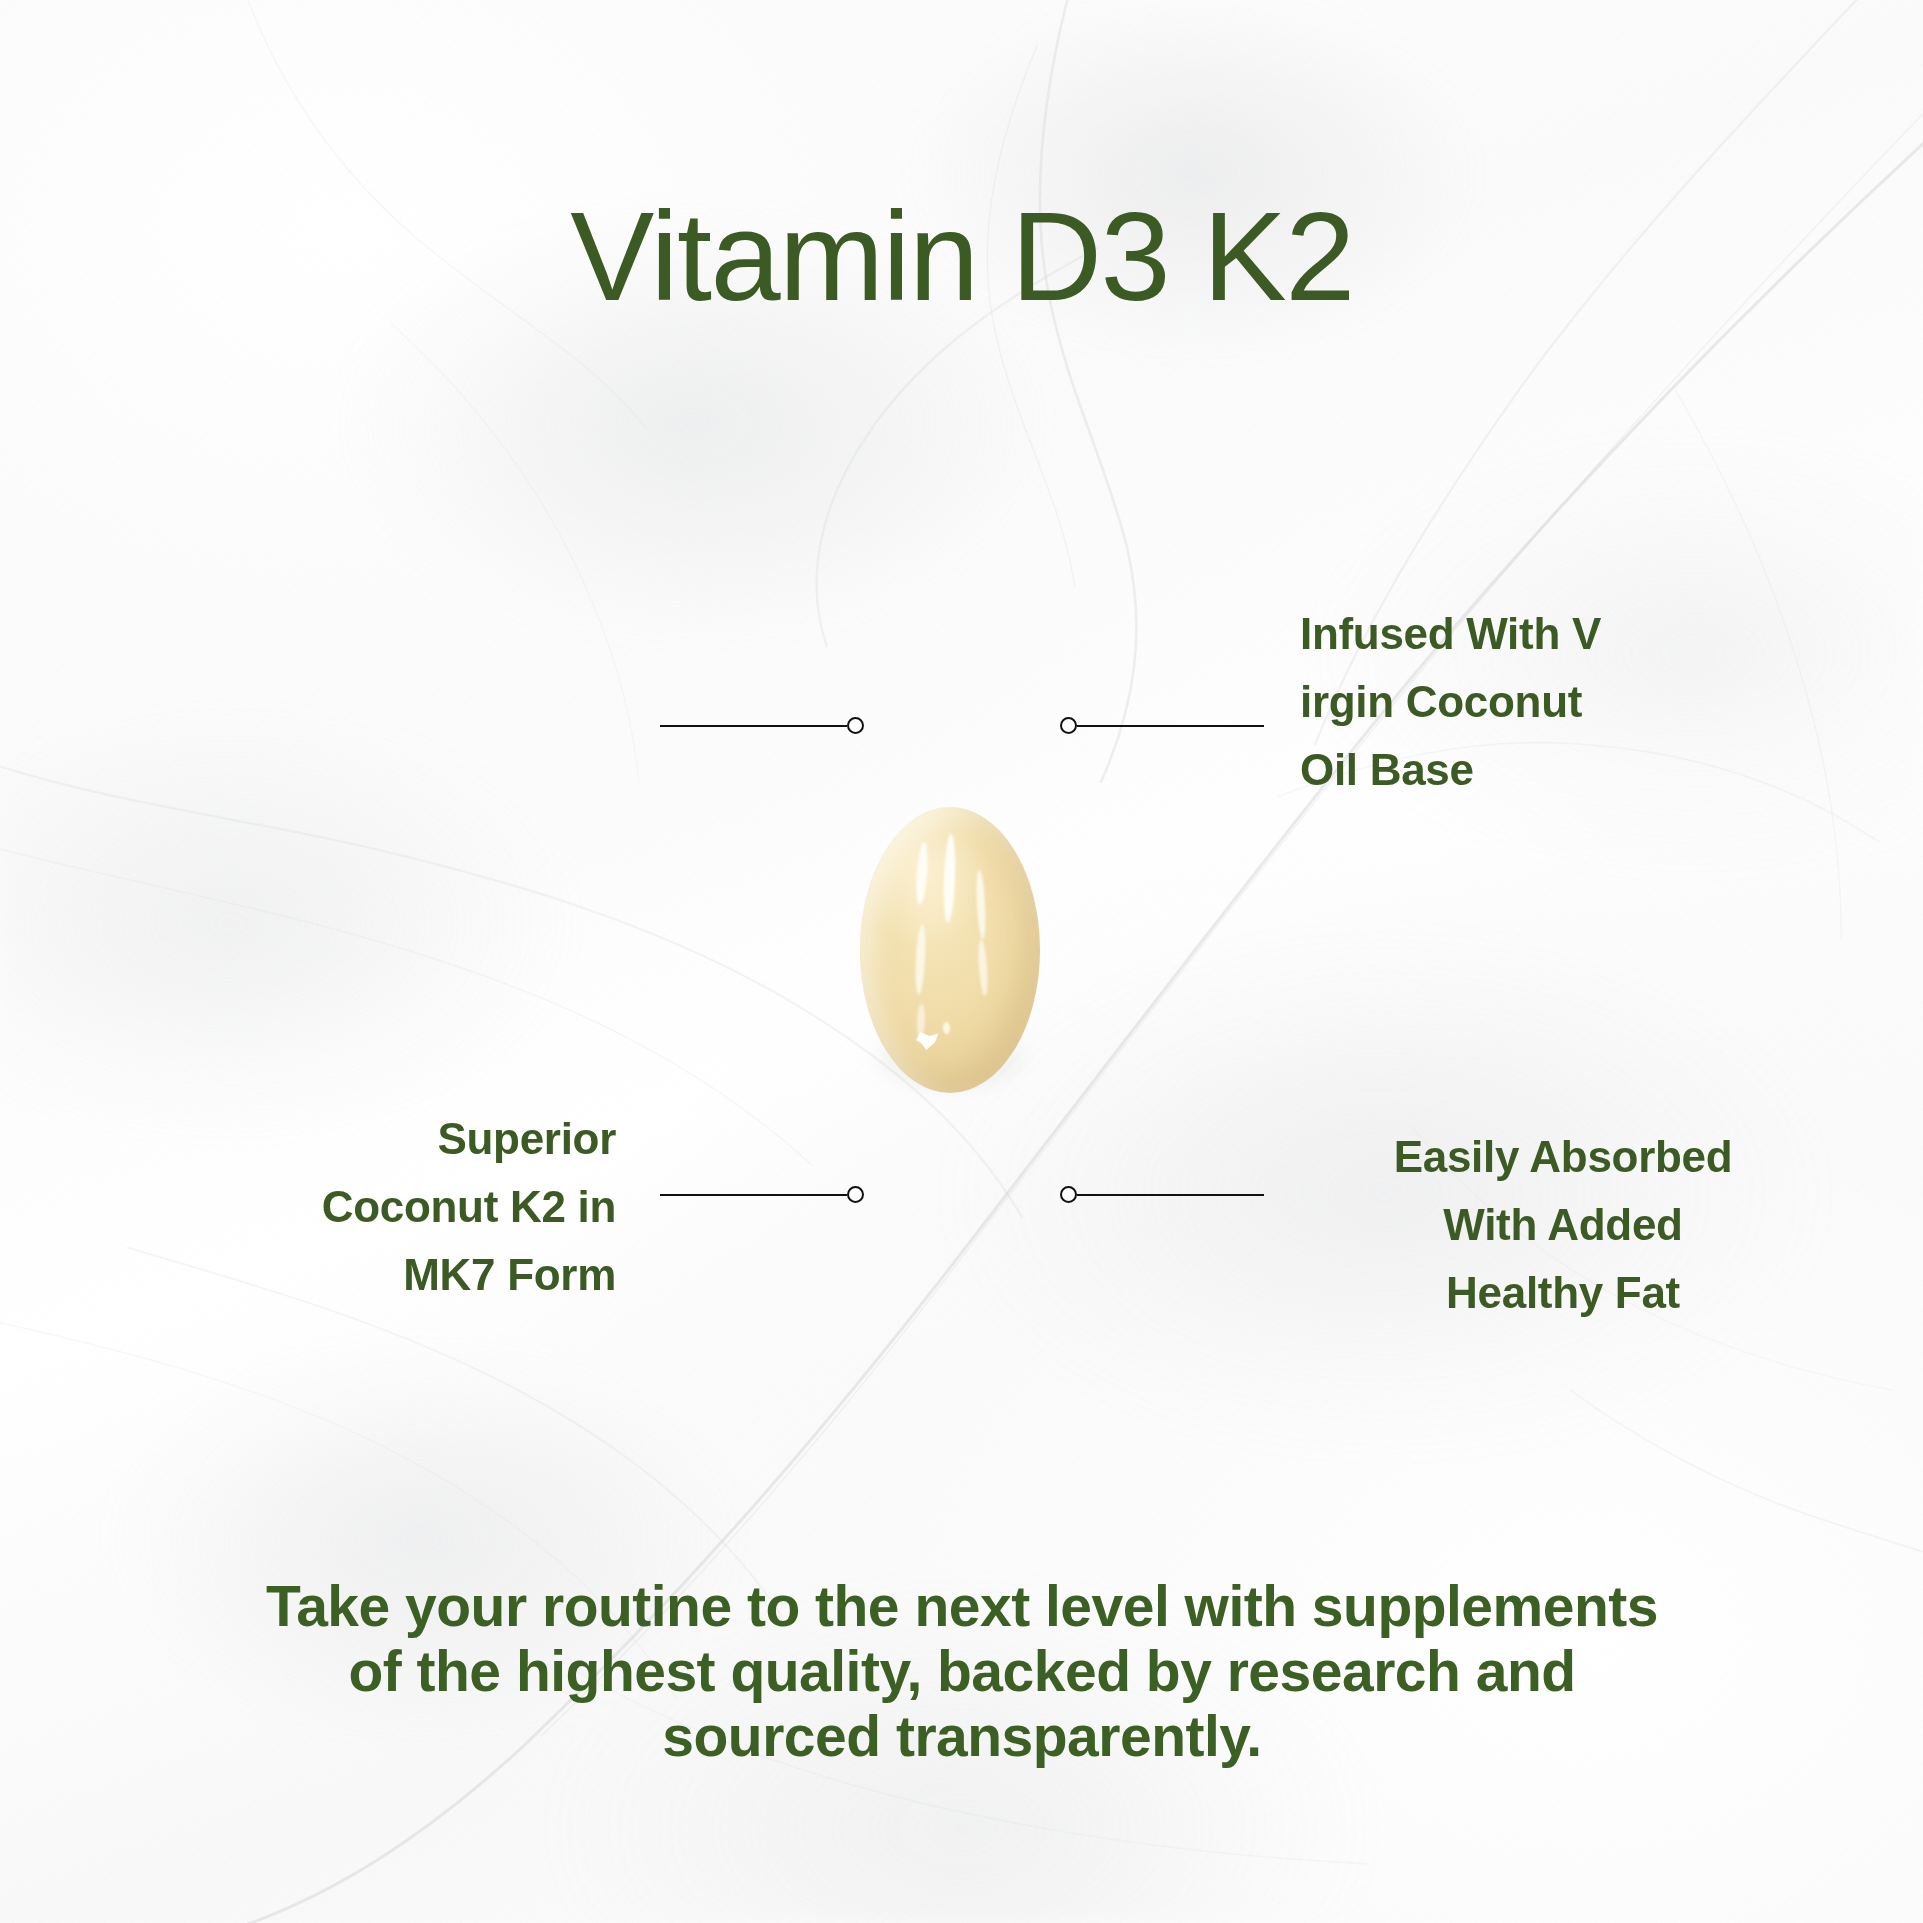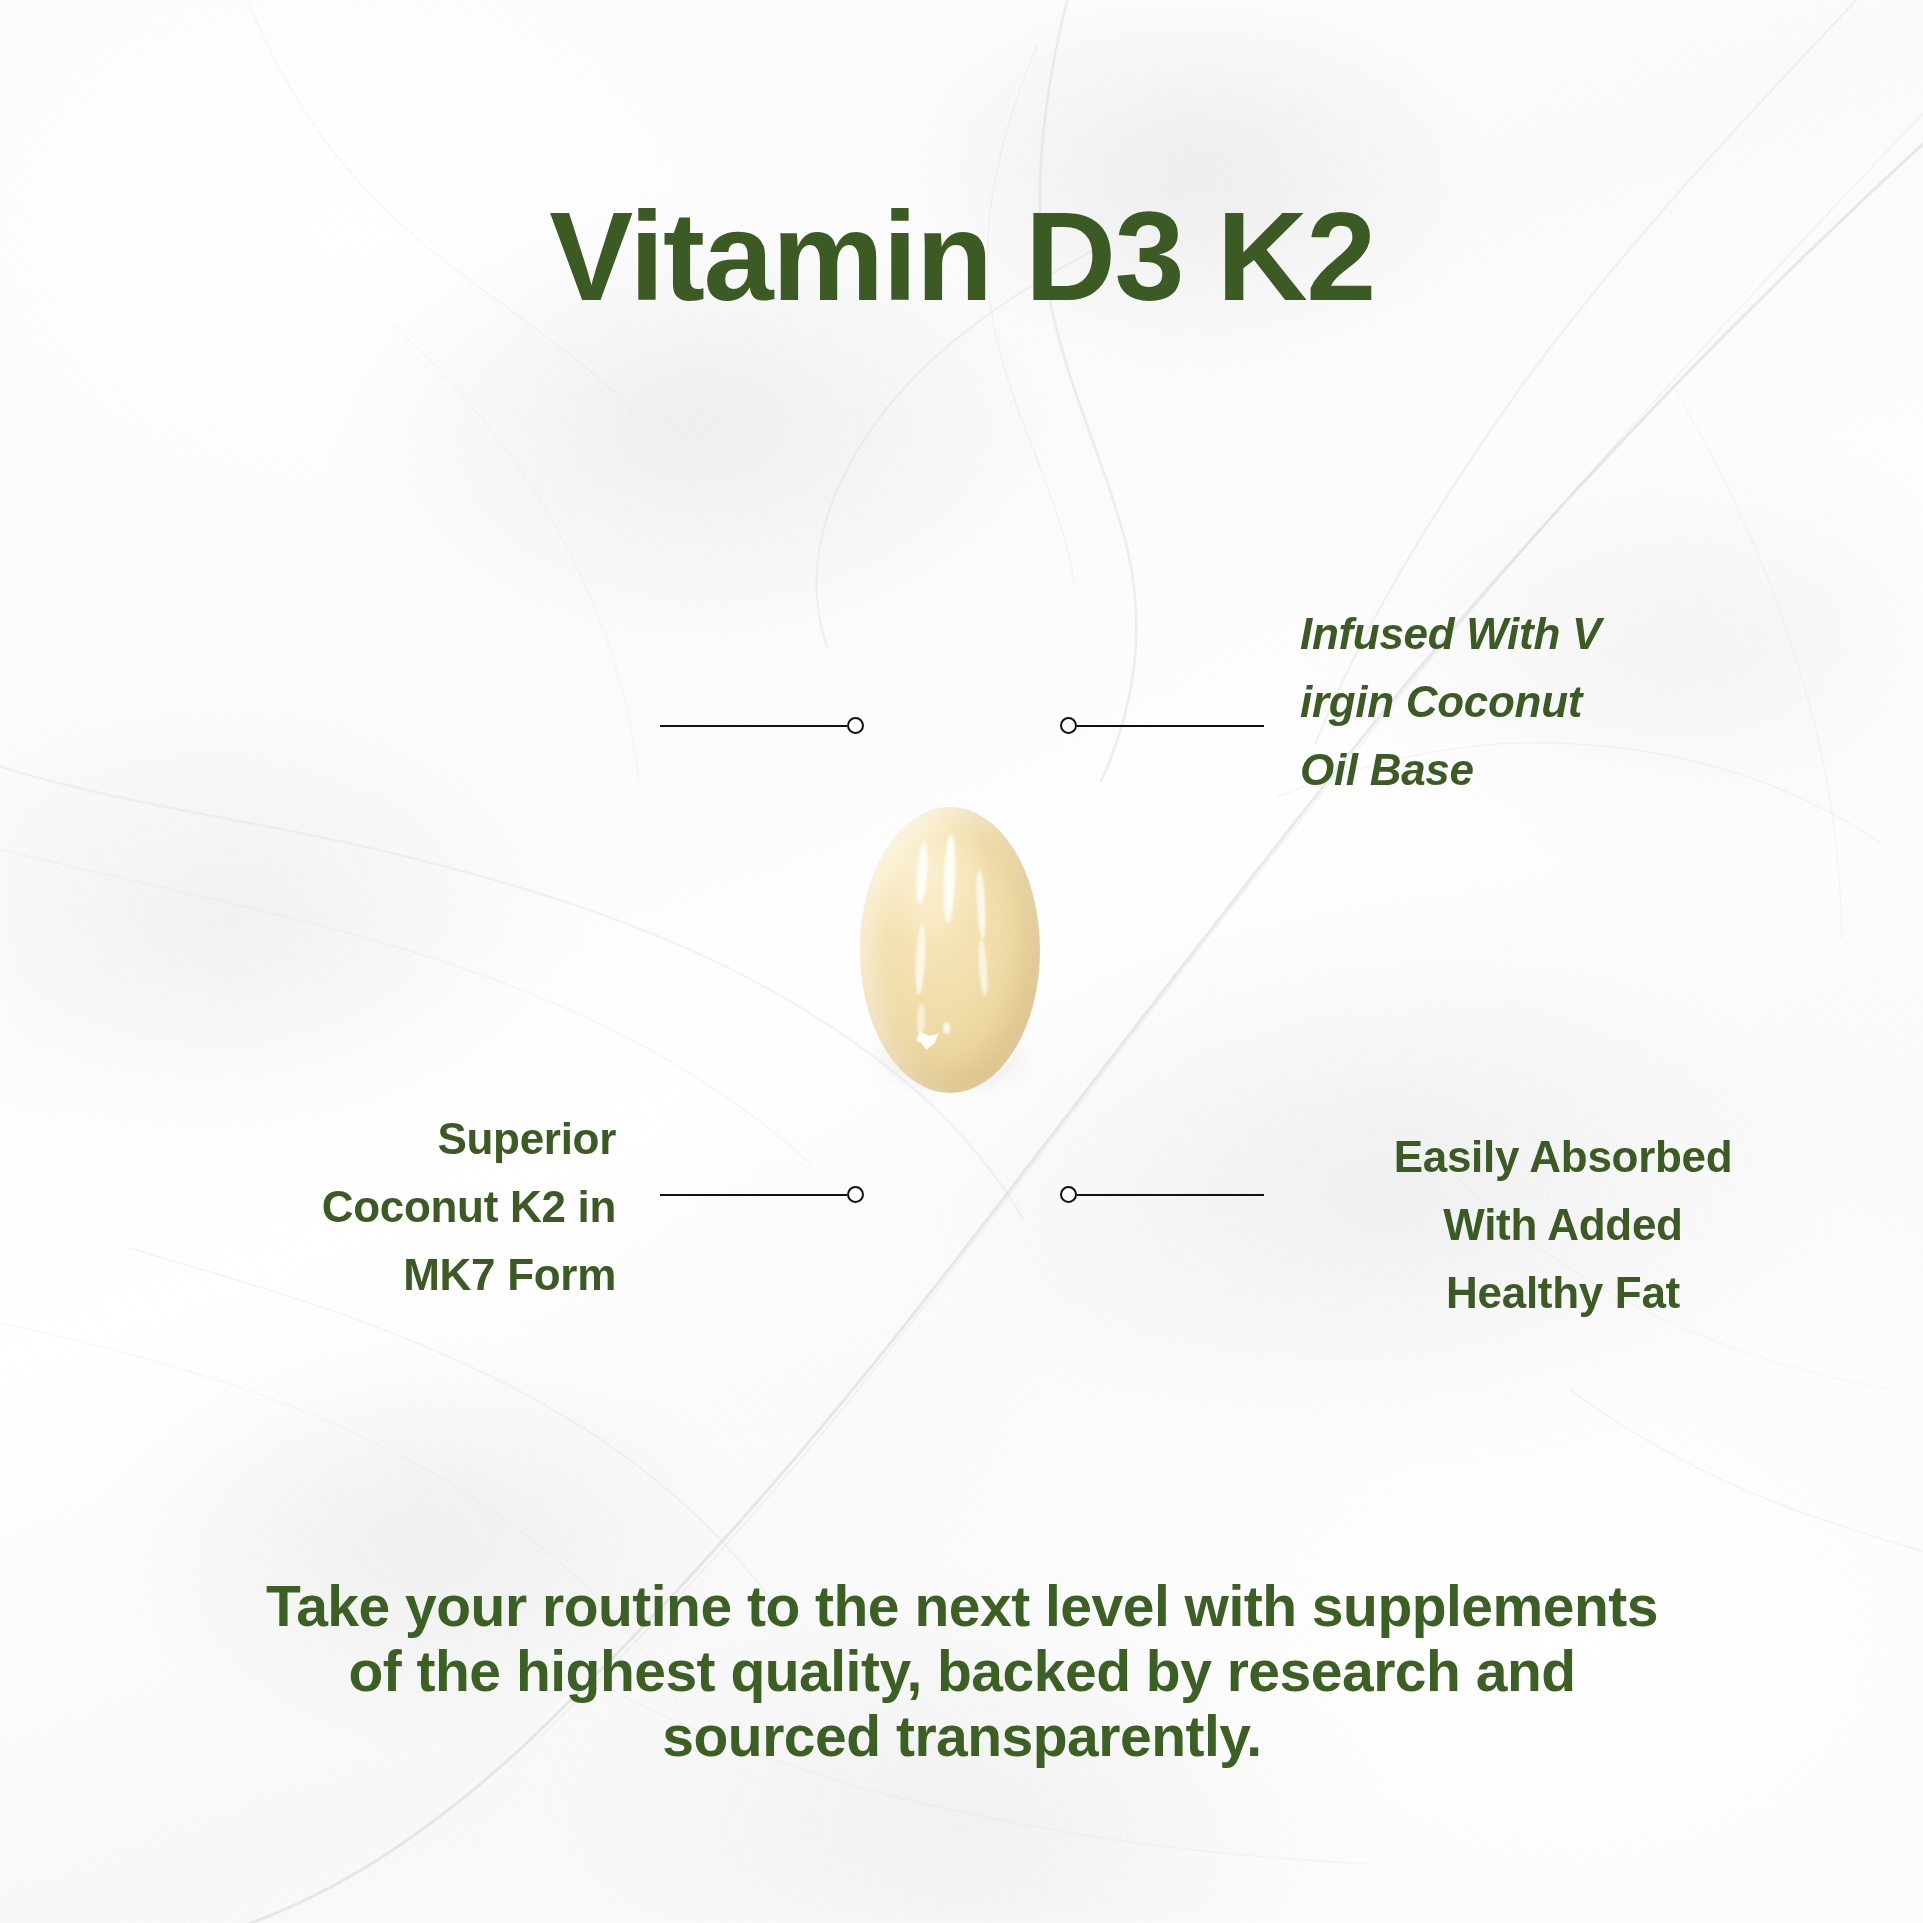--- a/index.html
+++ b/index.html
@@ -59,38 +59,38 @@
 
   
   .title {
     position: absolute;
     left: 0;
     right: 0;
     top: 194px;
     text-align: center;
     font-size: 126px;
     line-height: 1;
-    font-weight: 700;
+    font-weight: 400;
     letter-spacing: -1.5px;
     color: #3c5a23;
     white-space: nowrap;
   }
 
   
   .feature {
     position: absolute;
     font-size: 44px;
     line-height: 68px;
     font-weight: 700;
     color: #3c5a23;
     letter-spacing: -0.3px;
     white-space: pre-line;
   }
   .feature.tl { right: 1308px; top: 600px; text-align: right;  width: 526px; }
-  .feature.tr { left: 1300px;  top: 600px; text-align: left;   width: 526px; font-style: italic; }
+  .feature.tr { left: 1300px;  top: 600px; text-align: left;   width: 526px; }
   .feature.bl { right: 1308px; top: 1105px; text-align: right; width: 526px; }
   .feature.br { left: 1300px;  top: 1123px; text-align: center;  width: 526px; }
 
   
   .connector {
     position: absolute;
     height: 19.5px;
     display: flex;
     align-items: center;
   }

